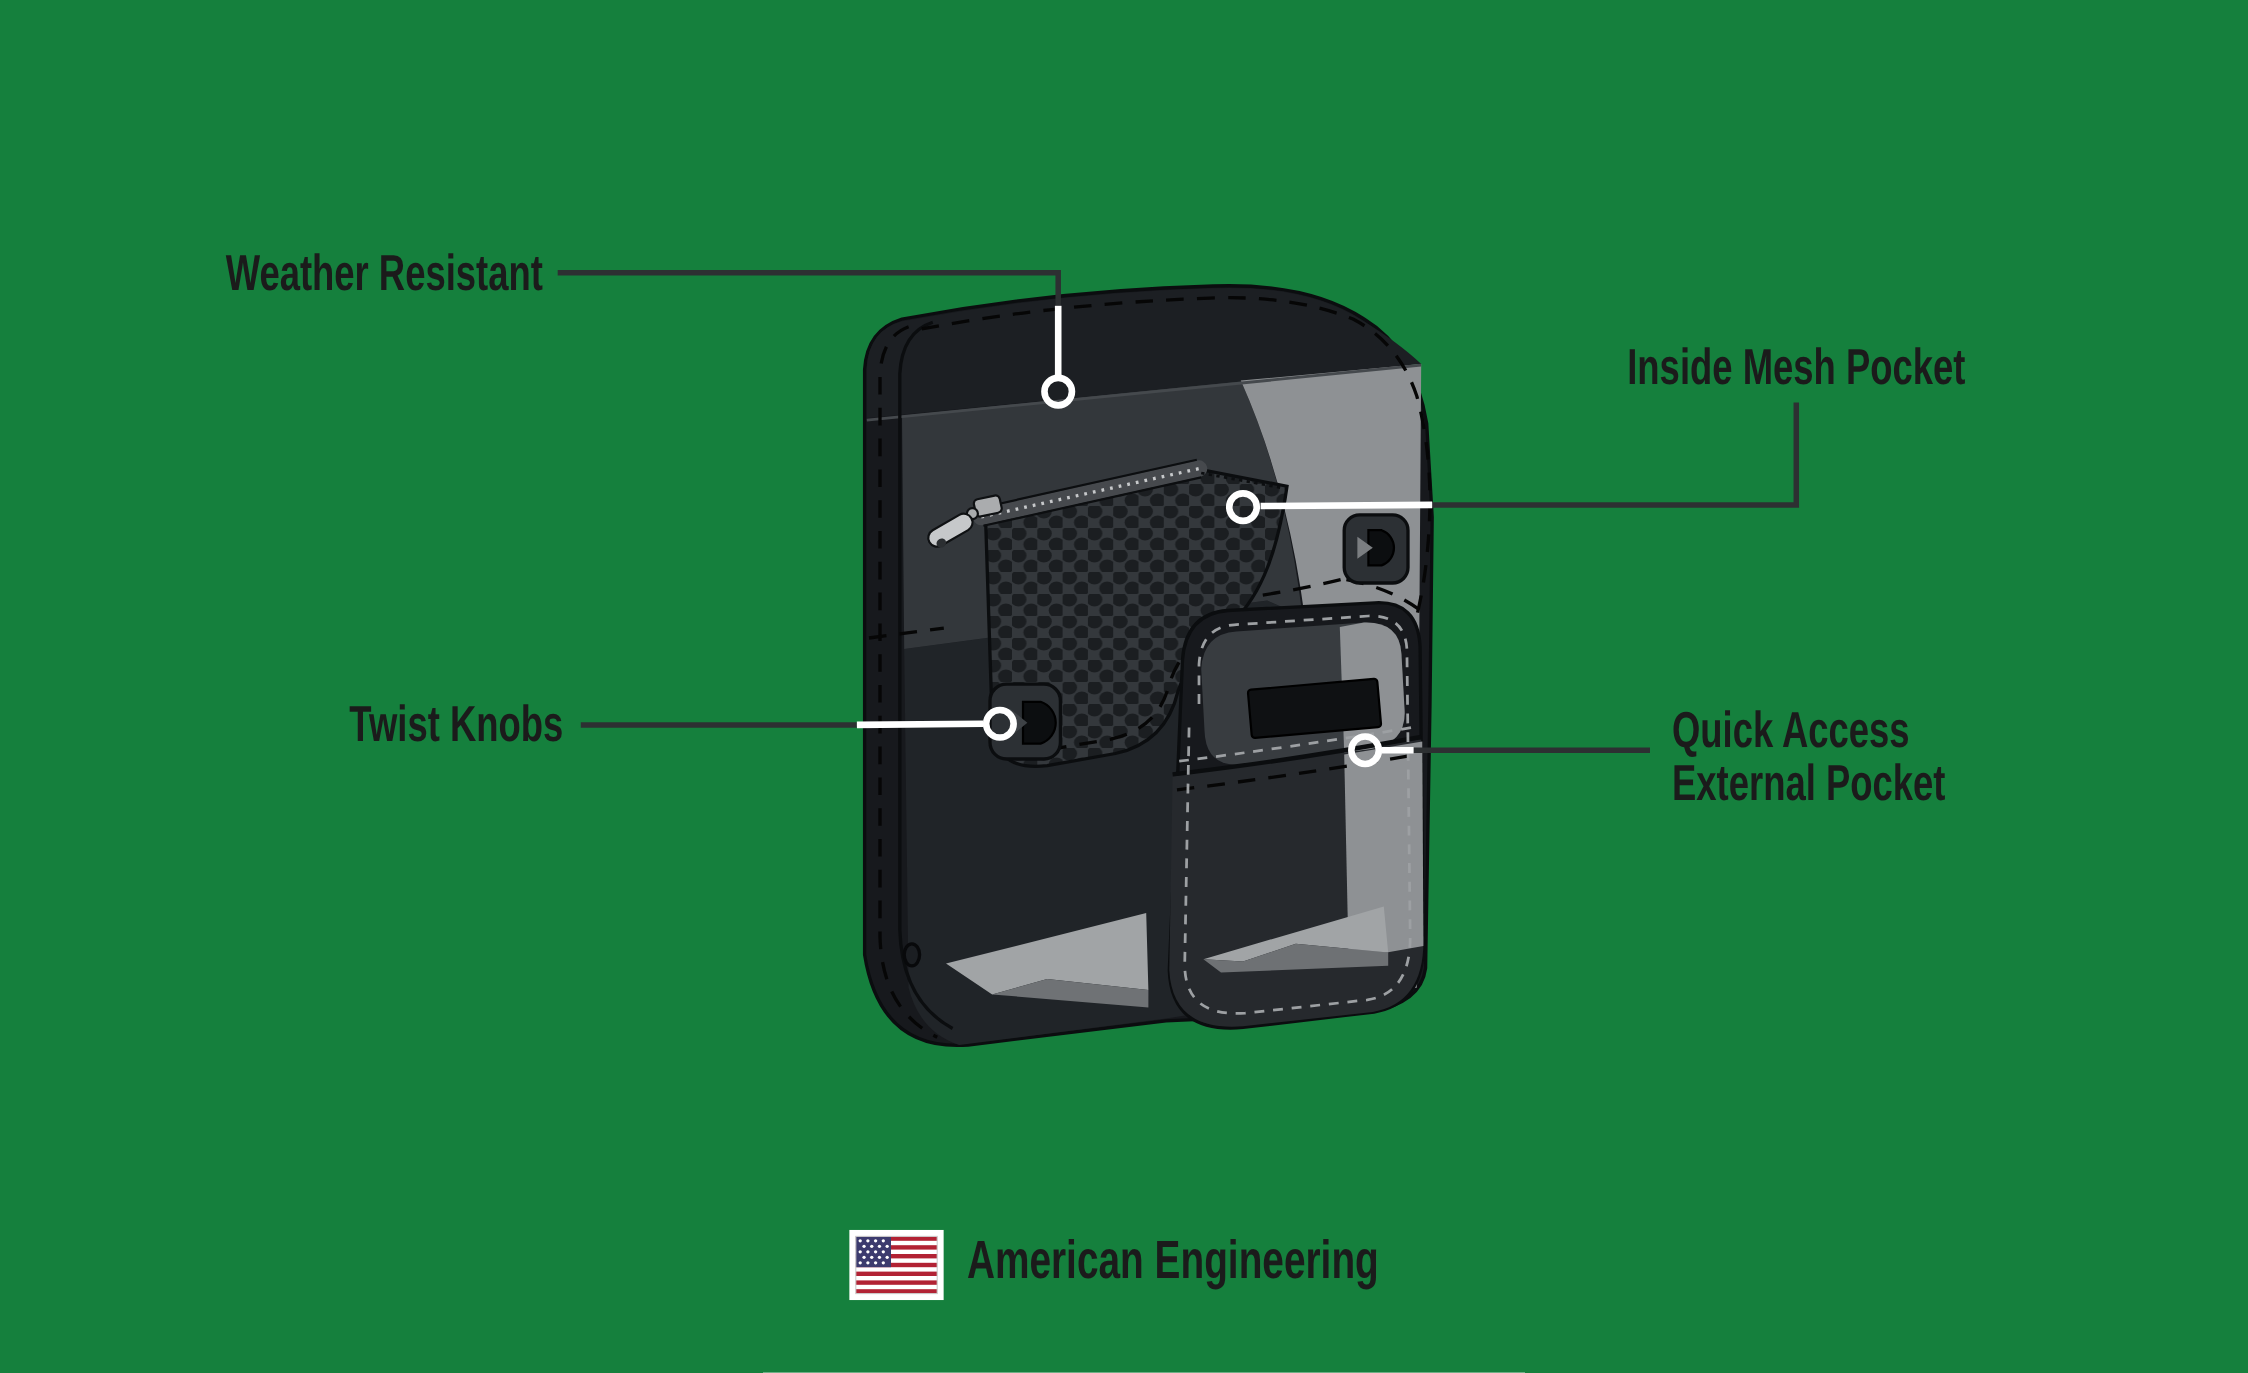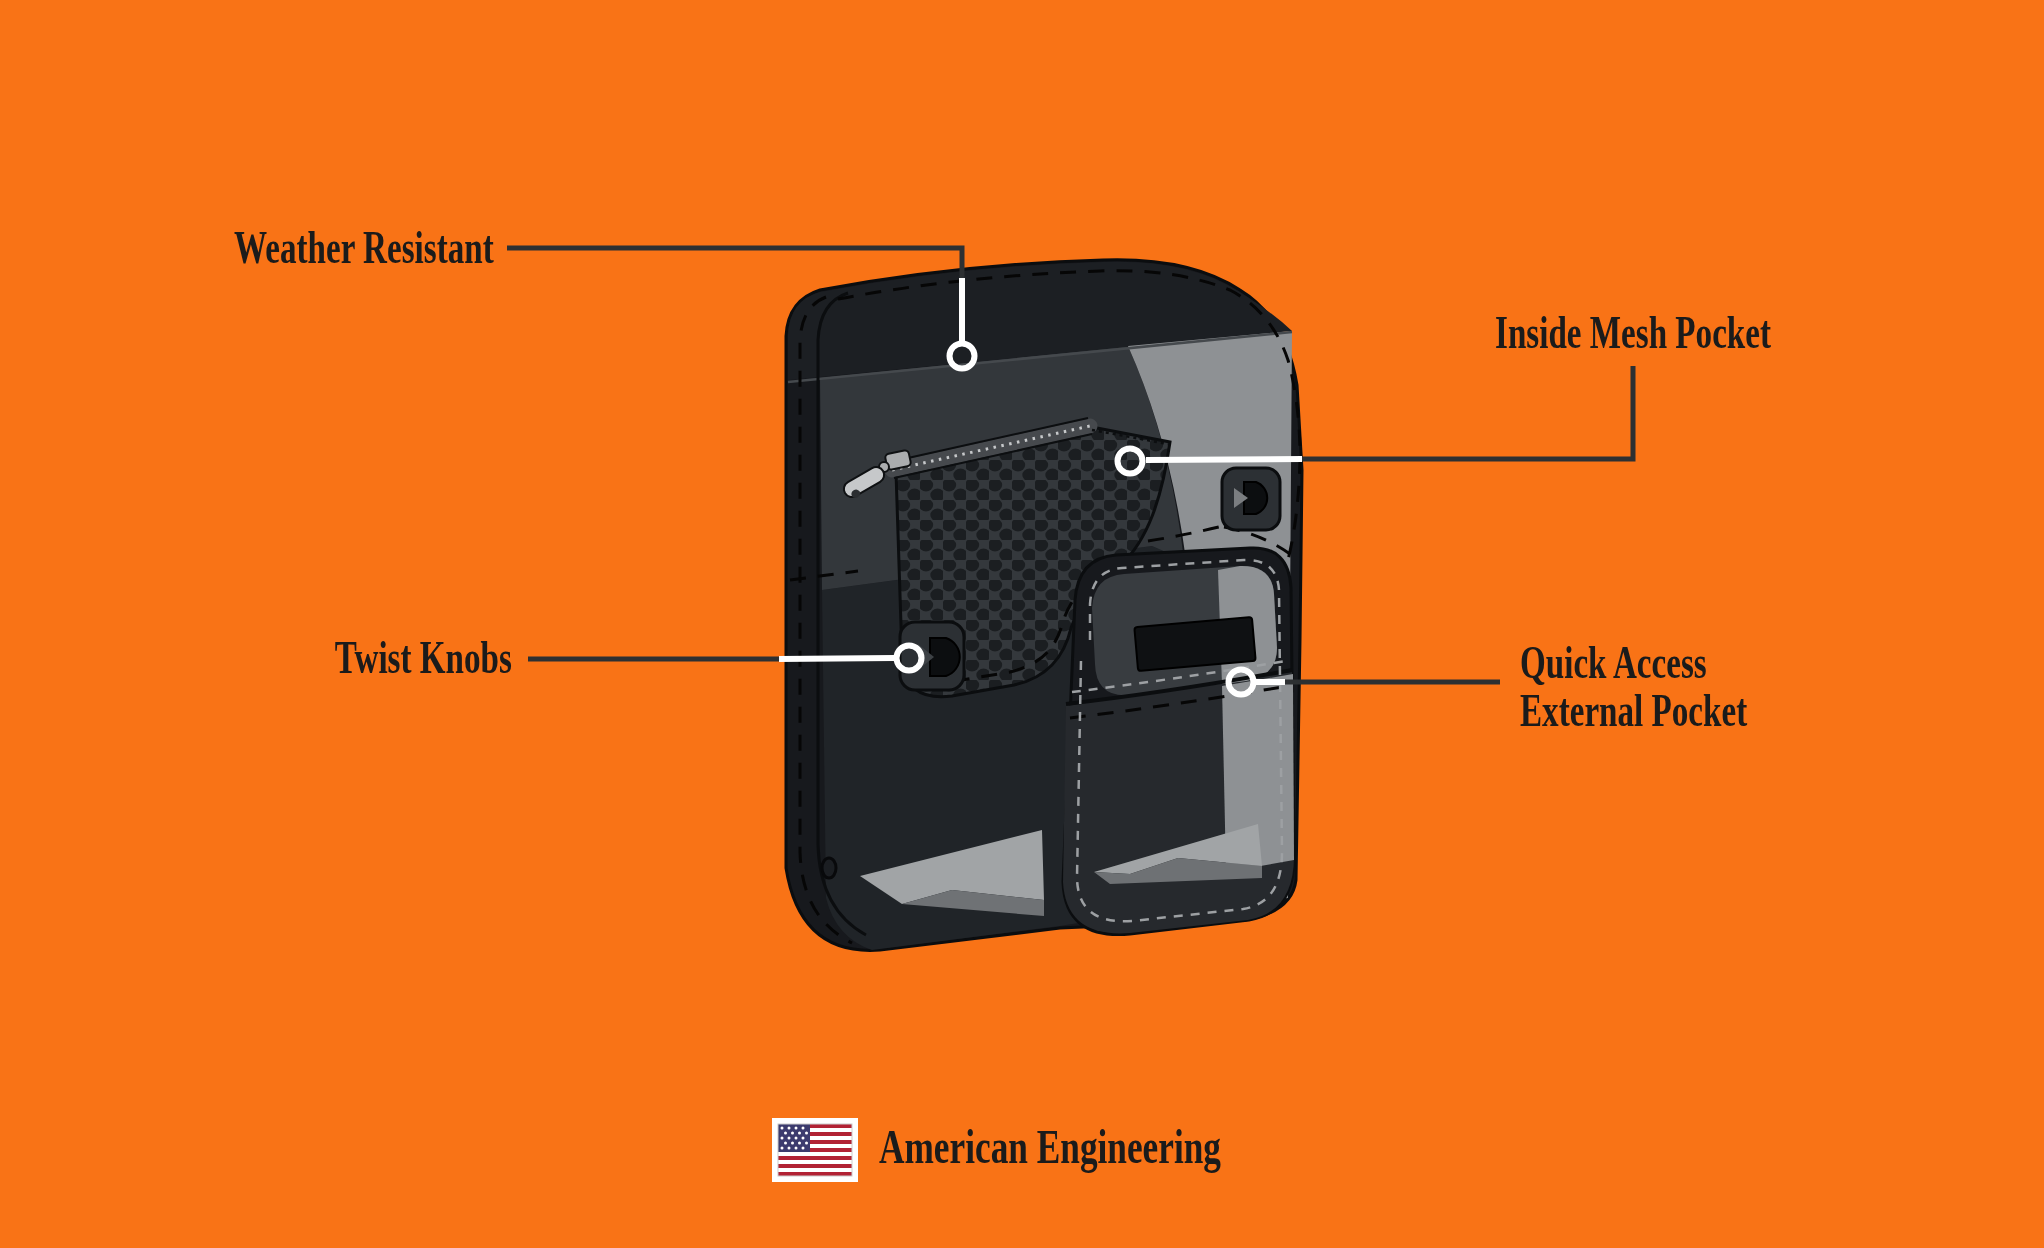--- a/index.html
+++ b/index.html
@@ -1,21 +1,21 @@
 <!DOCTYPE html>
 <html style="--label-text: #1b1b1b; --leader-dark: #2d3032; --leader-light: #ffffff; --bag-shell: #17191d; --bag-flap-top: #1c1f23; --bag-front: #33373b; --bag-lower-front: #202428; --bag-side-gray: #8e9194; --floor-highlight: #a1a4a6; --mesh-web: #34383c; --mesh-hole: #1b1e21; --flag-red: #b22234; --flag-blue: #3c3b6e;"><head>
 <meta charset="utf-8">
 <style>
   html,body{margin:0;padding:0;background:#ffffff;}
   .canvas{
     position:relative;
     width:2044px;height:1248px;
-    background:#f97316;
+    background:#15803d;
     overflow:hidden;
-    font-family:Liberation Serif, serif;
+    font-family:Liberation Sans, sans-serif;
   }
   .canvas svg{position:absolute;left:0;top:0;}
   .callout-label{
     position:absolute;
     font-weight:700;
     font-size:46px;
     line-height:48px;
     color:var(--label-text,#1b1b1b);
     white-space:nowrap;
     letter-spacing:0px;

